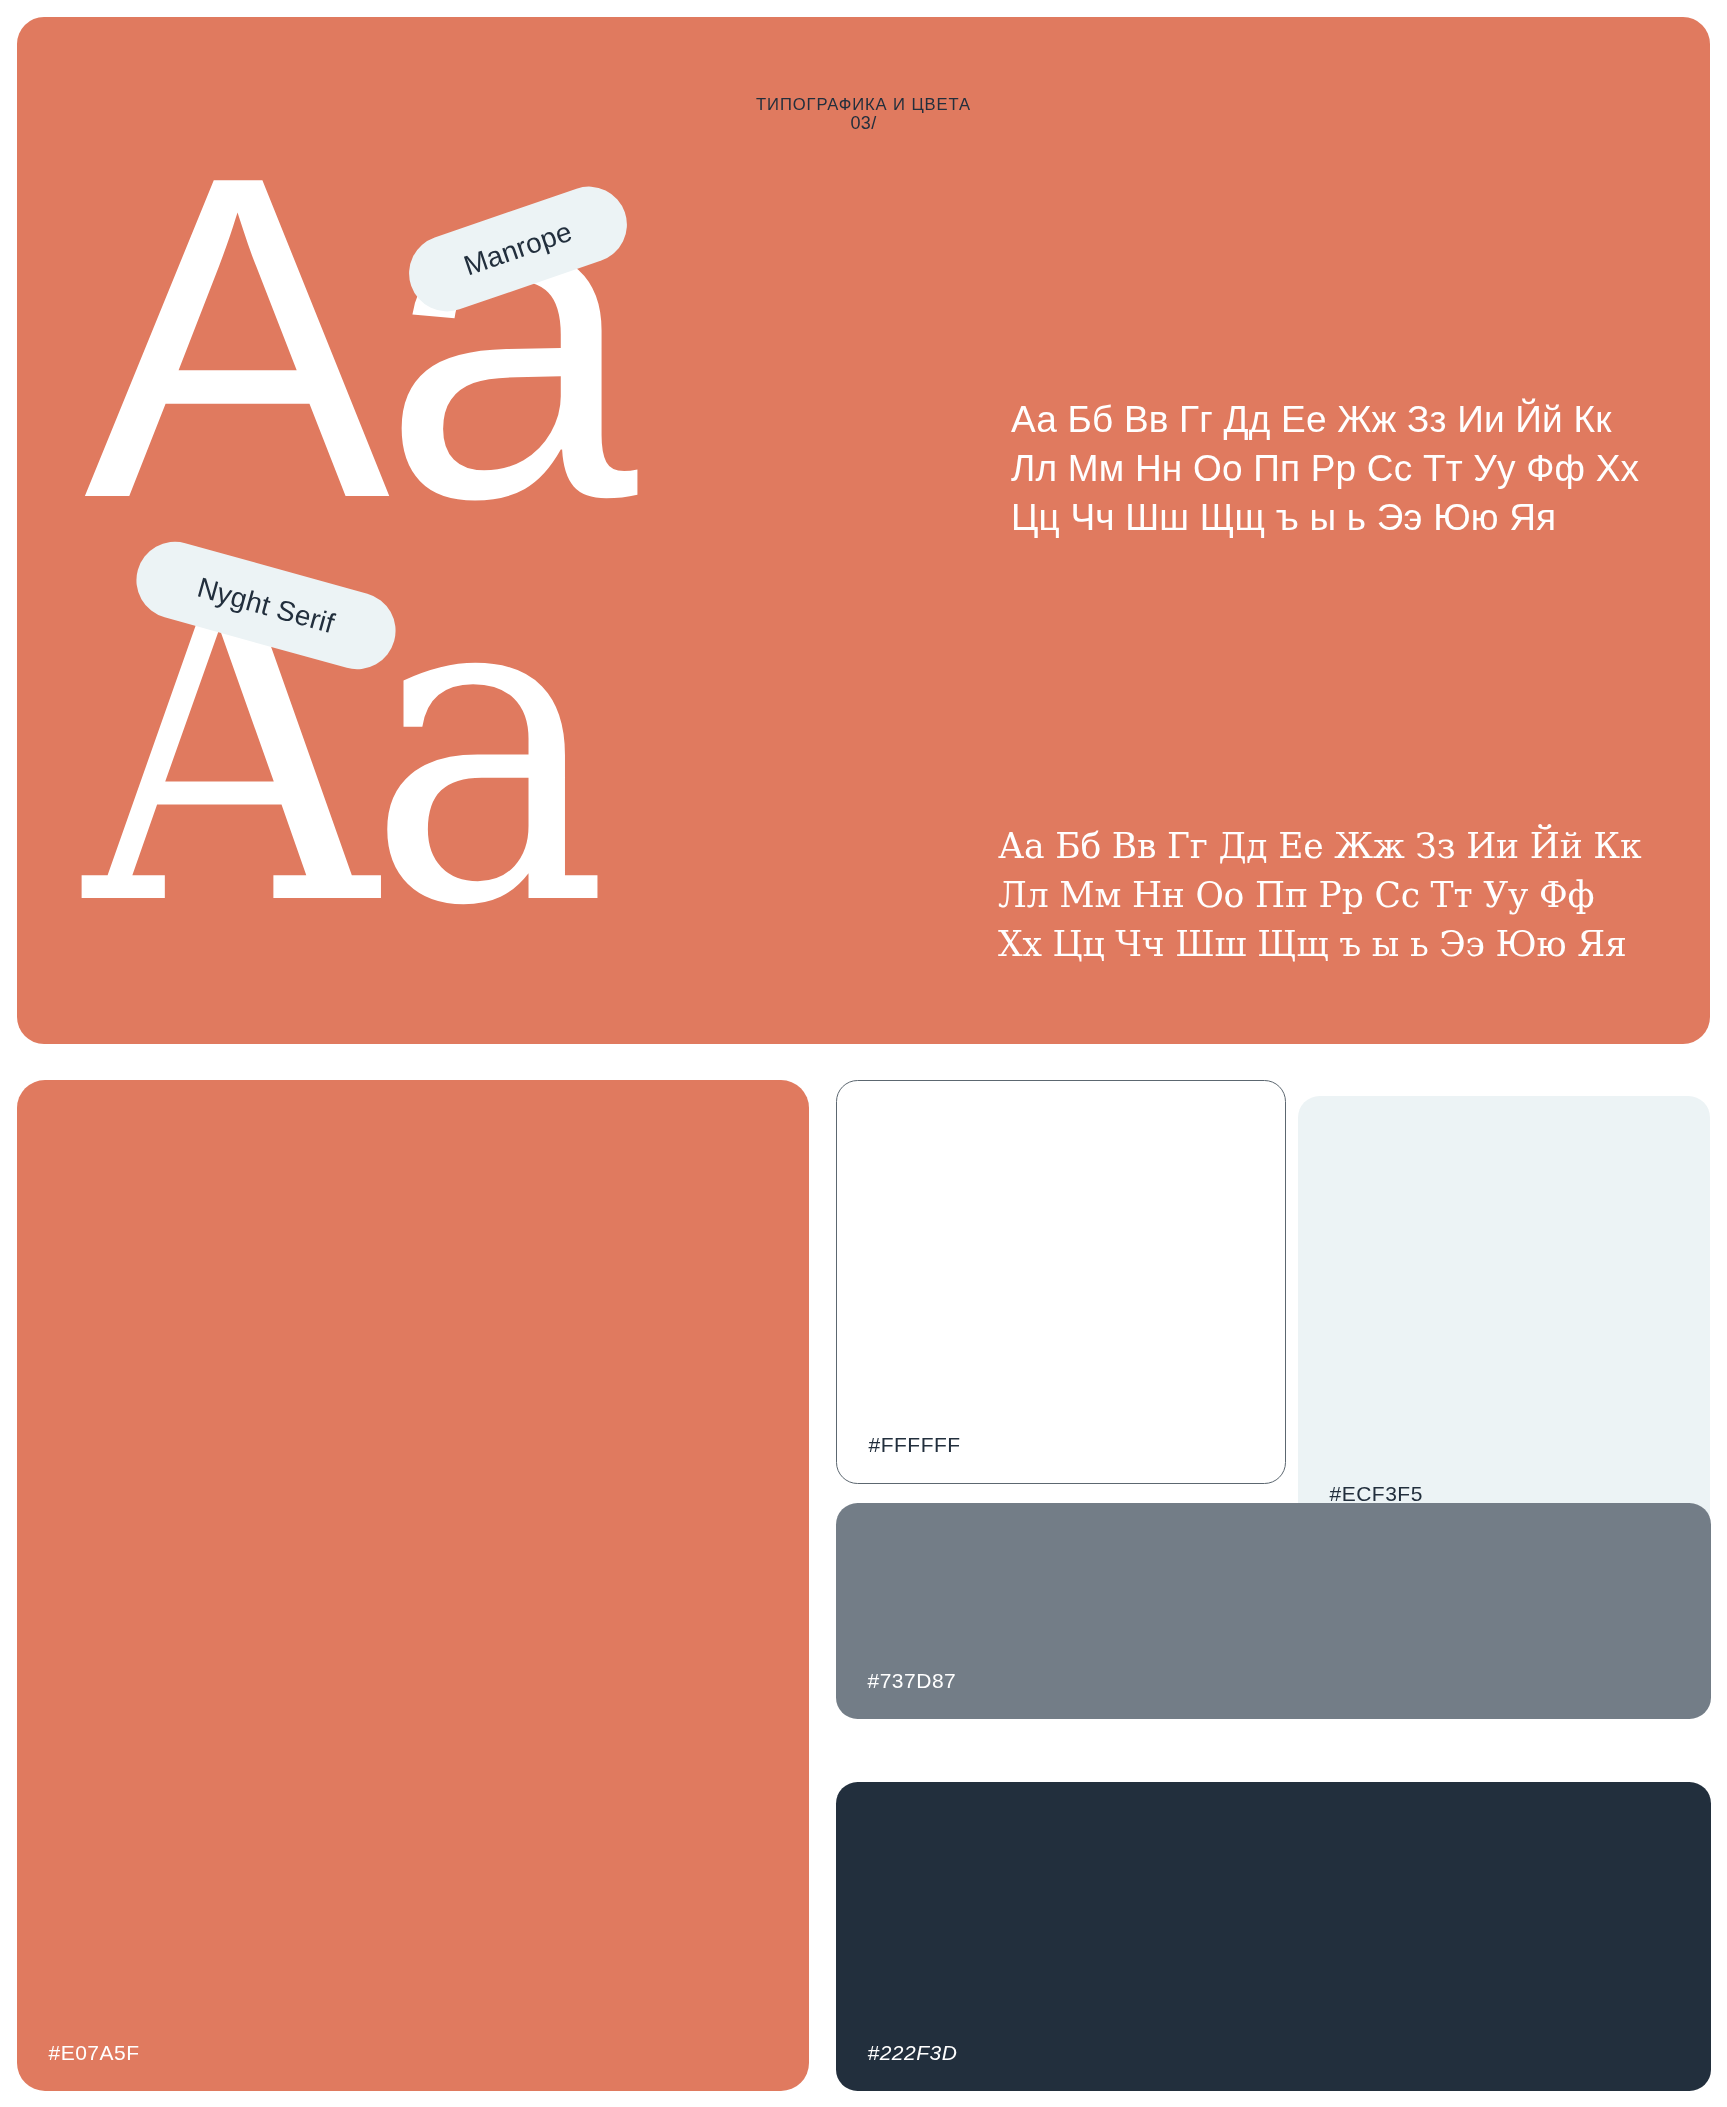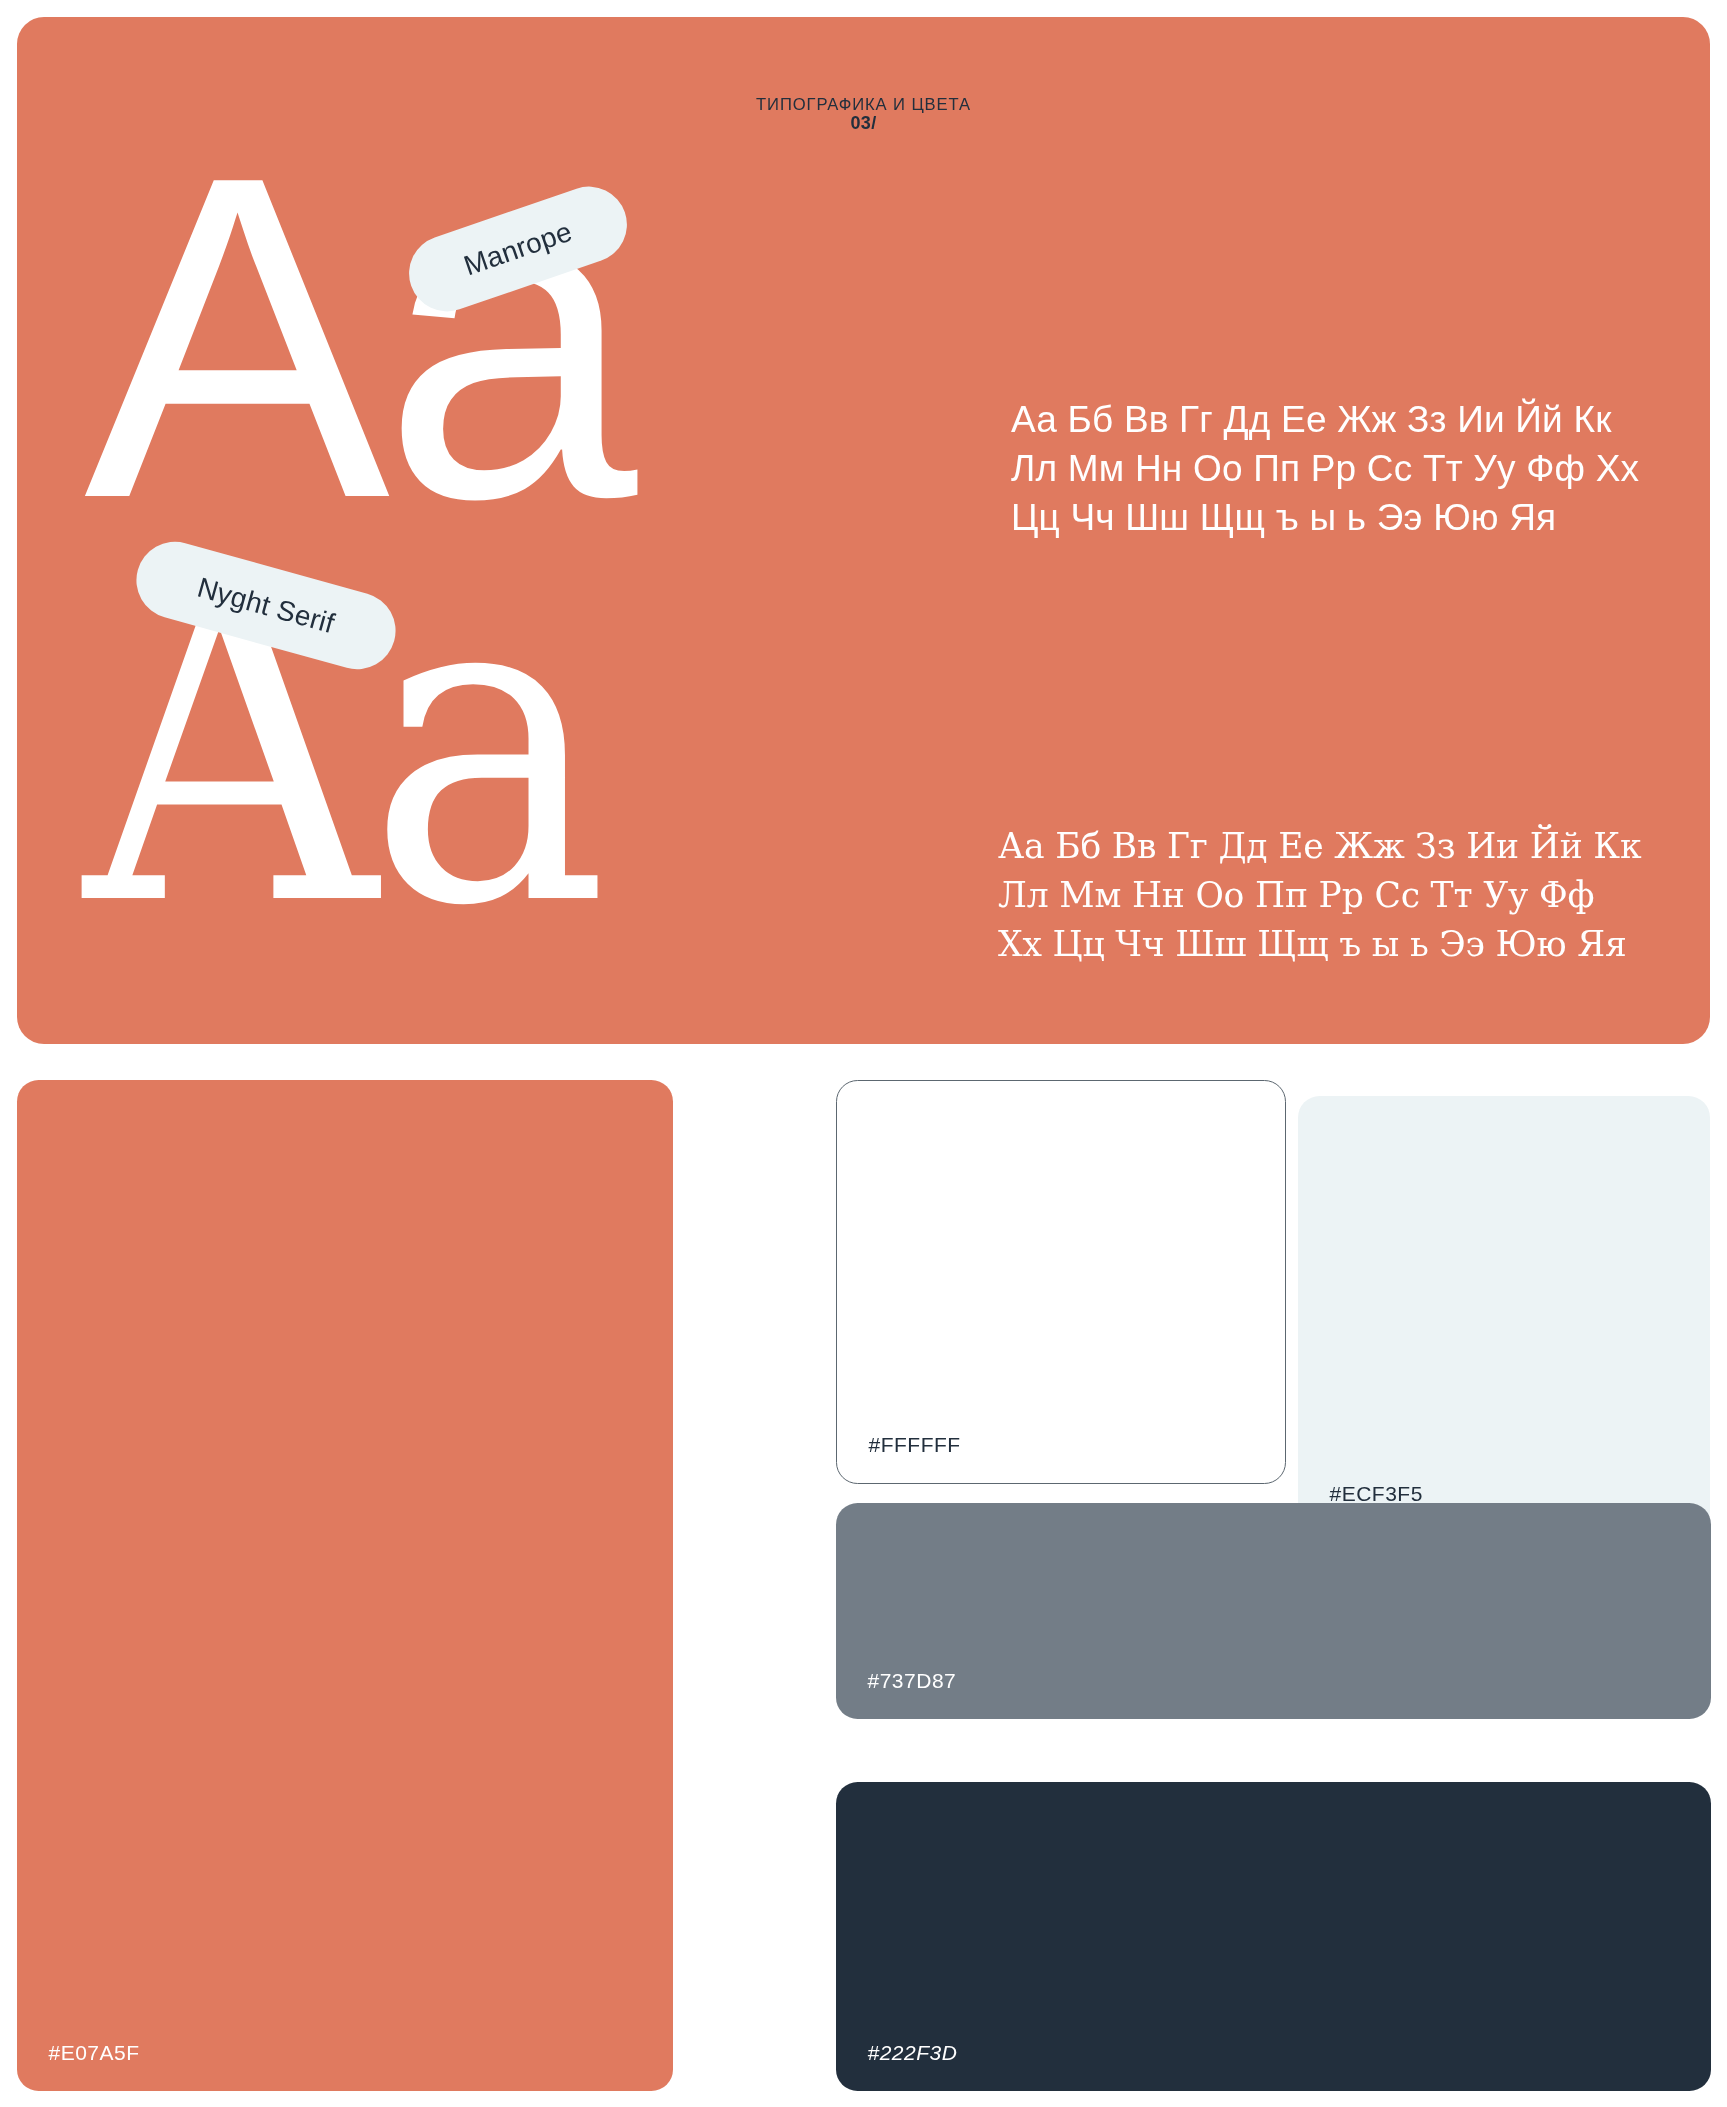--- a/index.html
+++ b/index.html
@@ -55,21 +55,21 @@
     font-weight: 400;
     letter-spacing: 0.9px;
     color: #222F3D;
     white-space: nowrap;
     line-height: 1;
   }
 
   .page-num {
     font-family: "Liberation Sans", sans-serif;
     font-size: 18px;
-    font-weight: 700;
+    font-weight: 400;
     letter-spacing: 0.4px;
     color: #222F3D;
     line-height: 1;
   }
 
   
   .specimen {
     position: absolute;
     color: #ffffff;
     line-height: 1;
@@ -190,23 +190,24 @@
     font-weight: 400;
     letter-spacing: 0.5px;
     line-height: 1;
     white-space: nowrap;
   }
 
   
   .sw-coral {
     left: 0px;
     top: 0px;
-    width: 656px;
+    width: 792px;
     height: 1011px;
     background: #E07A5F;
+    border-radius: 28px;
   }
   .sw-coral .swatch-label { color: #ffffff; }
 
   
   .sw-white {
     left: 819px;
     top: 0px;
     width: 450px;
     height: 404px;
     background: #FFFFFF;

